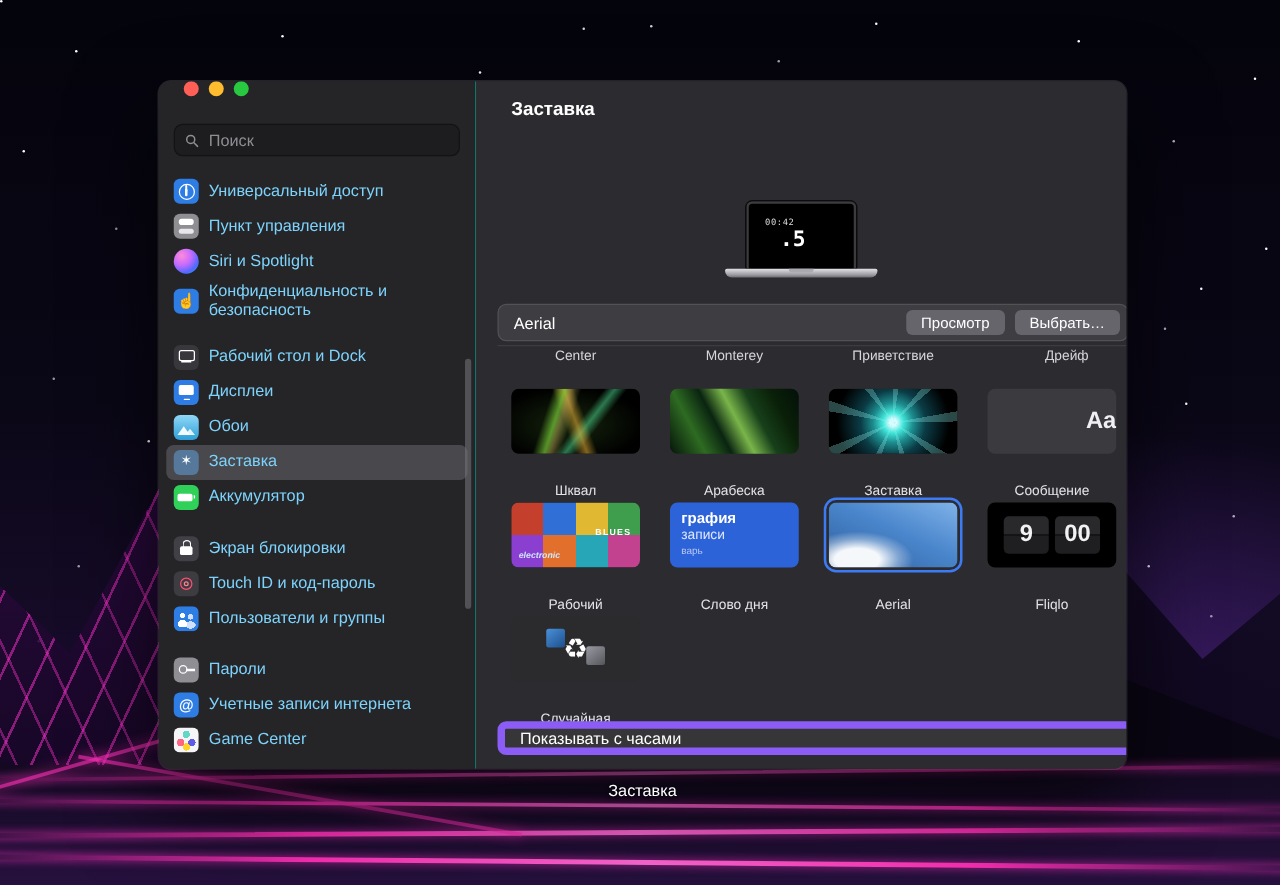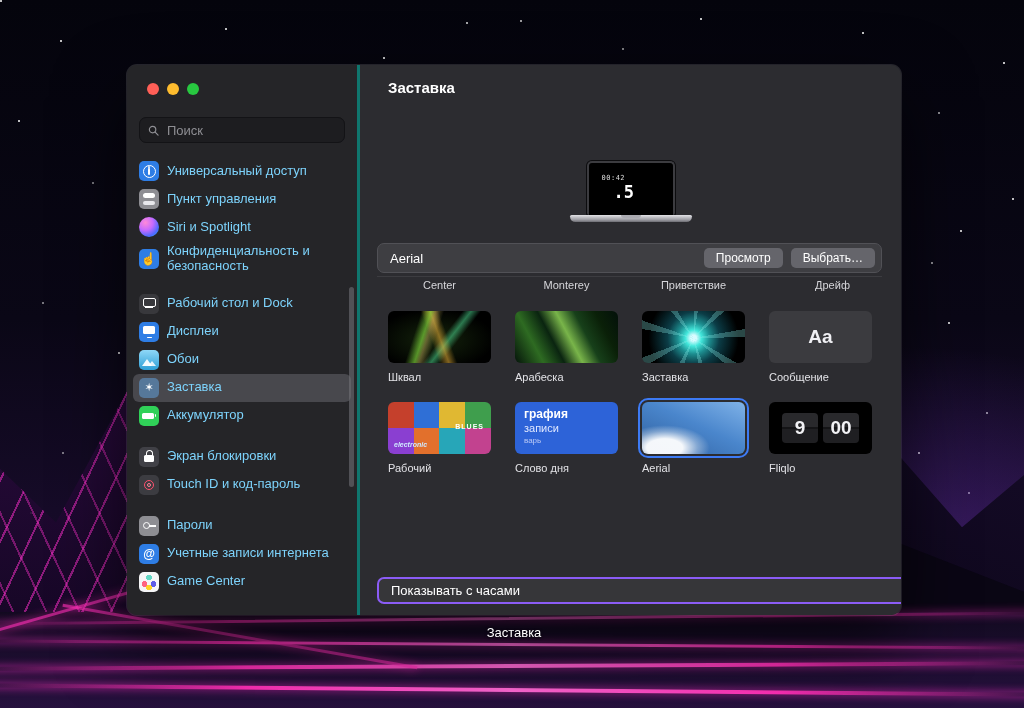--- a/index.html
+++ b/index.html
@@ -45,22 +45,22 @@
   .n3{bottom:40px;height:4px;transform:rotate(-.3deg)}
   .n4{bottom:16px;height:4px;transform:rotate(.5deg)}
   .diag{position:absolute;height:3px;background:#ff2fb7;box-shadow:0 0 10px #ff2fb7;opacity:.65}
   .d1{left:-60px;bottom:120px;width:420px;transform:rotate(-16deg)}
   .d2{left:60px;bottom:70px;width:360px;transform:rotate(10deg)}
 
   
   .window{position:absolute;left:127px;top:65px;width:774px;height:550px;border-radius:10px;
     background:#28282b;display:flex;overflow:hidden;
     box-shadow:0 30px 70px rgba(0,0,0,.65),0 0 0 1px rgba(255,255,255,.14)}
-  .sidebar{width:233px;background:#252528;border-right:3px solid #0f766e;position:relative;
-    padding-top:18px;box-sizing:border-box;flex:none}
+  .sidebar{width:254px;background:#252528;border-right:1px solid #0f766e;position:relative;
+    box-sizing:border-box;flex:none}
   .traffic{display:flex;gap:8px;padding-left:20px}
   .tl{width:12px;height:12px;border-radius:50%}
   .tl.red{background:#ff5f57}.tl.yellow{background:#febc2e}.tl.green{background:#28c840}
   .search{margin:22px 12px 14px;display:flex;align-items:center;gap:6px;background:#1d1d20;
     border:1px solid #131316;border-radius:7px;height:26px;padding:0 8px;box-sizing:border-box}
   .search input{flex:1;background:none;border:none;outline:none;color:#e5e5ea;font-size:13px;
     font-family:inherit;min-width:0}
   .search input::placeholder{color:#8e8e93}
   .mag{width:11px;height:11px;flex:none}
   .sb-group{padding:0 6px;margin-bottom:13px}
@@ -156,32 +156,32 @@
   .btn{background:#65656b;border:none;border-radius:5px;color:#fff;font-size:12px;font-family:inherit;
     height:20px;padding:0 12px}
   .grid-divider{position:absolute;left:17px;top:211px;width:505px;height:1px;background:rgba(255,255,255,.08)}
 
   .plabel{position:absolute;top:214px;width:103px;text-align:center;font-size:11px;color:#d6d6da}
   .c0{left:28px}.c1{left:155px}.c2{left:282px}.c3{left:421px}
 
   .cell{position:absolute;width:103px}
   .thumb{width:103px;height:52px;border-radius:6px;background:#000;position:relative;overflow:hidden}
   .thumb.selected{outline:2px solid #3d7bf5;outline-offset:2px}
-  .tlabel{margin-top:8px;font-size:11px;color:#e3e3e7}
+  .tlabel{margin-top:24px;text-align:center;font-size:11px;color:#e3e3e7}
 
   .t-shkval{background-color:#000;background-image:
     linear-gradient(108deg,transparent 28%,rgba(150,255,70,.55) 36%,rgba(255,230,120,.35) 40%,transparent 47%),
     linear-gradient(70deg,transparent 42%,rgba(255,190,60,.5) 50%,transparent 57%),
     linear-gradient(128deg,transparent 52%,rgba(90,255,170,.45) 58%,transparent 65%),
     radial-gradient(ellipse at 45% 55%,#15250c 0%,#000 75%)}
   .t-arabesk{background:linear-gradient(62deg,#05140a 0%,#2e6b22 22%,#0a2410 38%,#79b54a 52%,#17401a 66%,#0a2008 82%,#03100a 100%)}
   .t-rakovina{background-image:
     repeating-conic-gradient(from 0deg at 50% 52%,rgba(140,240,235,.3) 0 9deg,transparent 9deg 40deg),
     radial-gradient(circle at 50% 52%,#d8fbff 0 3px,#43e8dc 8px,#1d8d8f 16px,#0b3c46 26px,#000 45px)}
-  .t-message{background:#3b3b3f;display:flex;align-items:center;justify-content:center}
+  .t-message{background:#3b3b3f;display:flex;align-items:center;justify-content:flex-end}
   .t-message .aa{color:#f0f0f4;font-size:19px;font-weight:600}
   .t-albums{background-image:
     linear-gradient(90deg,#c5402c 0 25%,#2f6fd6 25% 50%,#e0b832 50% 75%,#3f9e4d 75%),
     linear-gradient(90deg,#8a3fd1 0 25%,#e2702c 25% 50%,#27a6b8 50% 75%,#c2428f 75%);
     background-size:100% 50%;background-position:0 0,0 100%;background-repeat:no-repeat}
   .alb-word{position:absolute;font-size:7px;color:#fff;font-weight:bold}
   .alb-word.w0{left:6px;bottom:6px;color:#cfe9ff;font-style:italic}
   .alb-word.w1{right:7px;top:21px;letter-spacing:1px}
   .t-wordday{background:#2d63d8;padding:5px 0 0 9px;box-sizing:border-box;color:#fff;text-align:left}
   .wd0{display:block;font-size:12px;font-weight:bold;line-height:1.25}
@@ -196,21 +196,21 @@
     color:#f2f2f5;font-size:19px;font-weight:bold}
   .t-random{background:#2b2b2e}
   .mini-cover{position:absolute;width:15px;height:15px;border-radius:2px}
   .mc1{left:28px;top:10px;background:linear-gradient(140deg,#4a90d9,#1d4f8c)}
   .mc2{right:28px;top:24px;background:linear-gradient(140deg,#9a9aa2,#55555c)}
   .recycle{position:absolute;inset:0;display:flex;align-items:center;justify-content:center;
     color:#fff;font-size:22px}
   .recycle::before{content:"♻"}
 
   .clock-row{position:absolute;left:17px;top:512px;width:589px;height:27px;background:#363639;
-    border:2px solid #8b5cf6;border-radius:7px;box-sizing:border-box;display:flex;align-items:center;
+    border:6px solid #8b5cf6;border-radius:7px;box-sizing:border-box;display:flex;align-items:center;
     justify-content:space-between;padding:0 8px 0 12px}
   .clock-row .lbl{font-size:13px;color:#fff}
   .toggle{width:26px;height:15px;border-radius:8px;background:#2b2b2e;border:1px solid #48484c;
     position:relative;box-sizing:border-box;flex:none}
   .knob{position:absolute;right:1px;top:1px;width:11px;height:11px;border-radius:50%;background:#fff}
 
   .caption{position:absolute;left:127px;top:625px;width:774px;text-align:center;color:#fff;
     font-size:13px;text-shadow:0 1px 3px rgba(0,0,0,.85)}
 </style>
 </head>
@@ -292,20 +292,24 @@
 
         <div class="sb-group">
           <div class="sb-item">
             <span class="sb-ic ic-lock"></span>
             <span class="sb-label">Экран блокировки</span>
           </div>
           <div class="sb-item">
             <span class="sb-ic ic-touch"></span>
             <span class="sb-label">Touch ID и код-пароль</span>
           </div>
+          <div class="sb-item">
+            <span class="sb-ic ic-users"></span>
+            <span class="sb-label">Пользователи и группы</span>
+          </div>
         </div>
 
         <div class="sb-group">
           <div class="sb-item">
             <span class="sb-ic ic-key"></span>
             <span class="sb-label">Пароли</span>
           </div>
           <div class="sb-item">
             <span class="sb-ic ic-at"></span>
             <span class="sb-label">Учетные записи интернета</span>
@@ -384,20 +388,28 @@
         <div class="tlabel">Aerial</div>
       </div>
       <div class="cell" style="left:409px;top:337px">
         <div class="thumb t-fliqlo">
           <span class="flip">9</span>
           <span class="flip">00</span>
         </div>
         <div class="tlabel">Fliqlo</div>
       </div>
 
+      <div class="cell" style="left:28px;top:428px">
+        <div class="thumb t-random">
+          <span class="mini-cover mc1"></span>
+          <span class="mini-cover mc2"></span>
+          <span class="recycle"></span>
+        </div>
+        <div class="tlabel">Случайная</div>
+      </div>
 
       <div class="clock-row">
         <span class="lbl">Показывать с часами</span>
         <span class="toggle">
           <span class="knob"></span>
         </span>
       </div>
     </main>
   </div>
 

